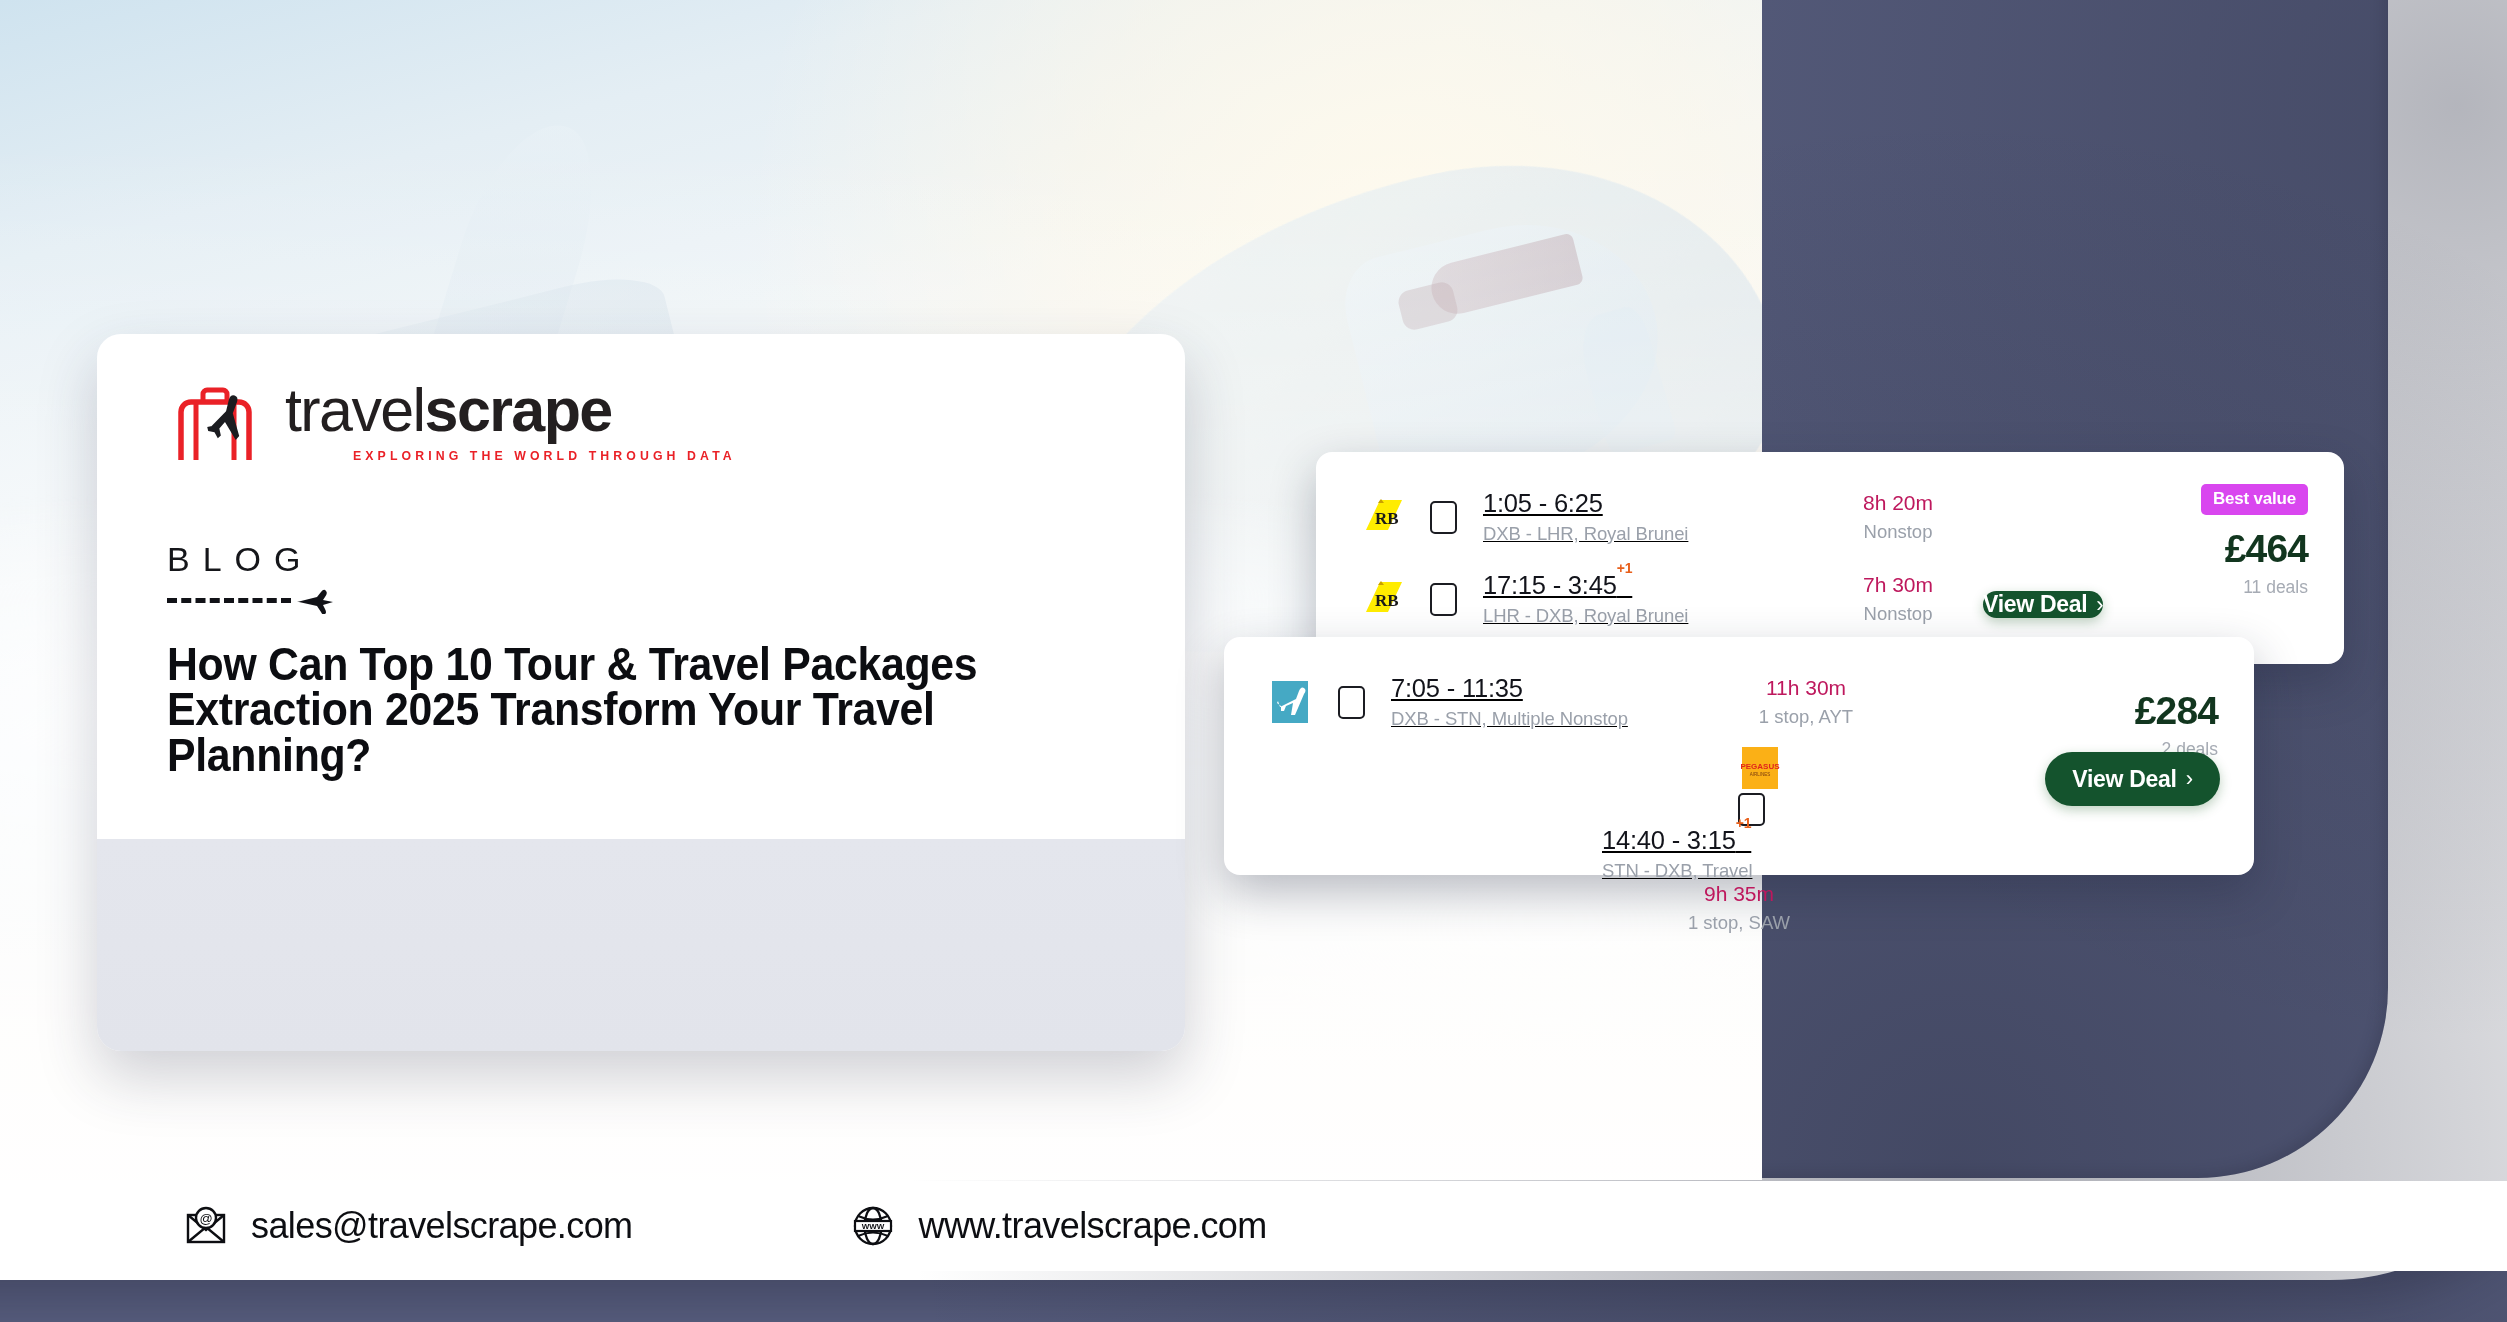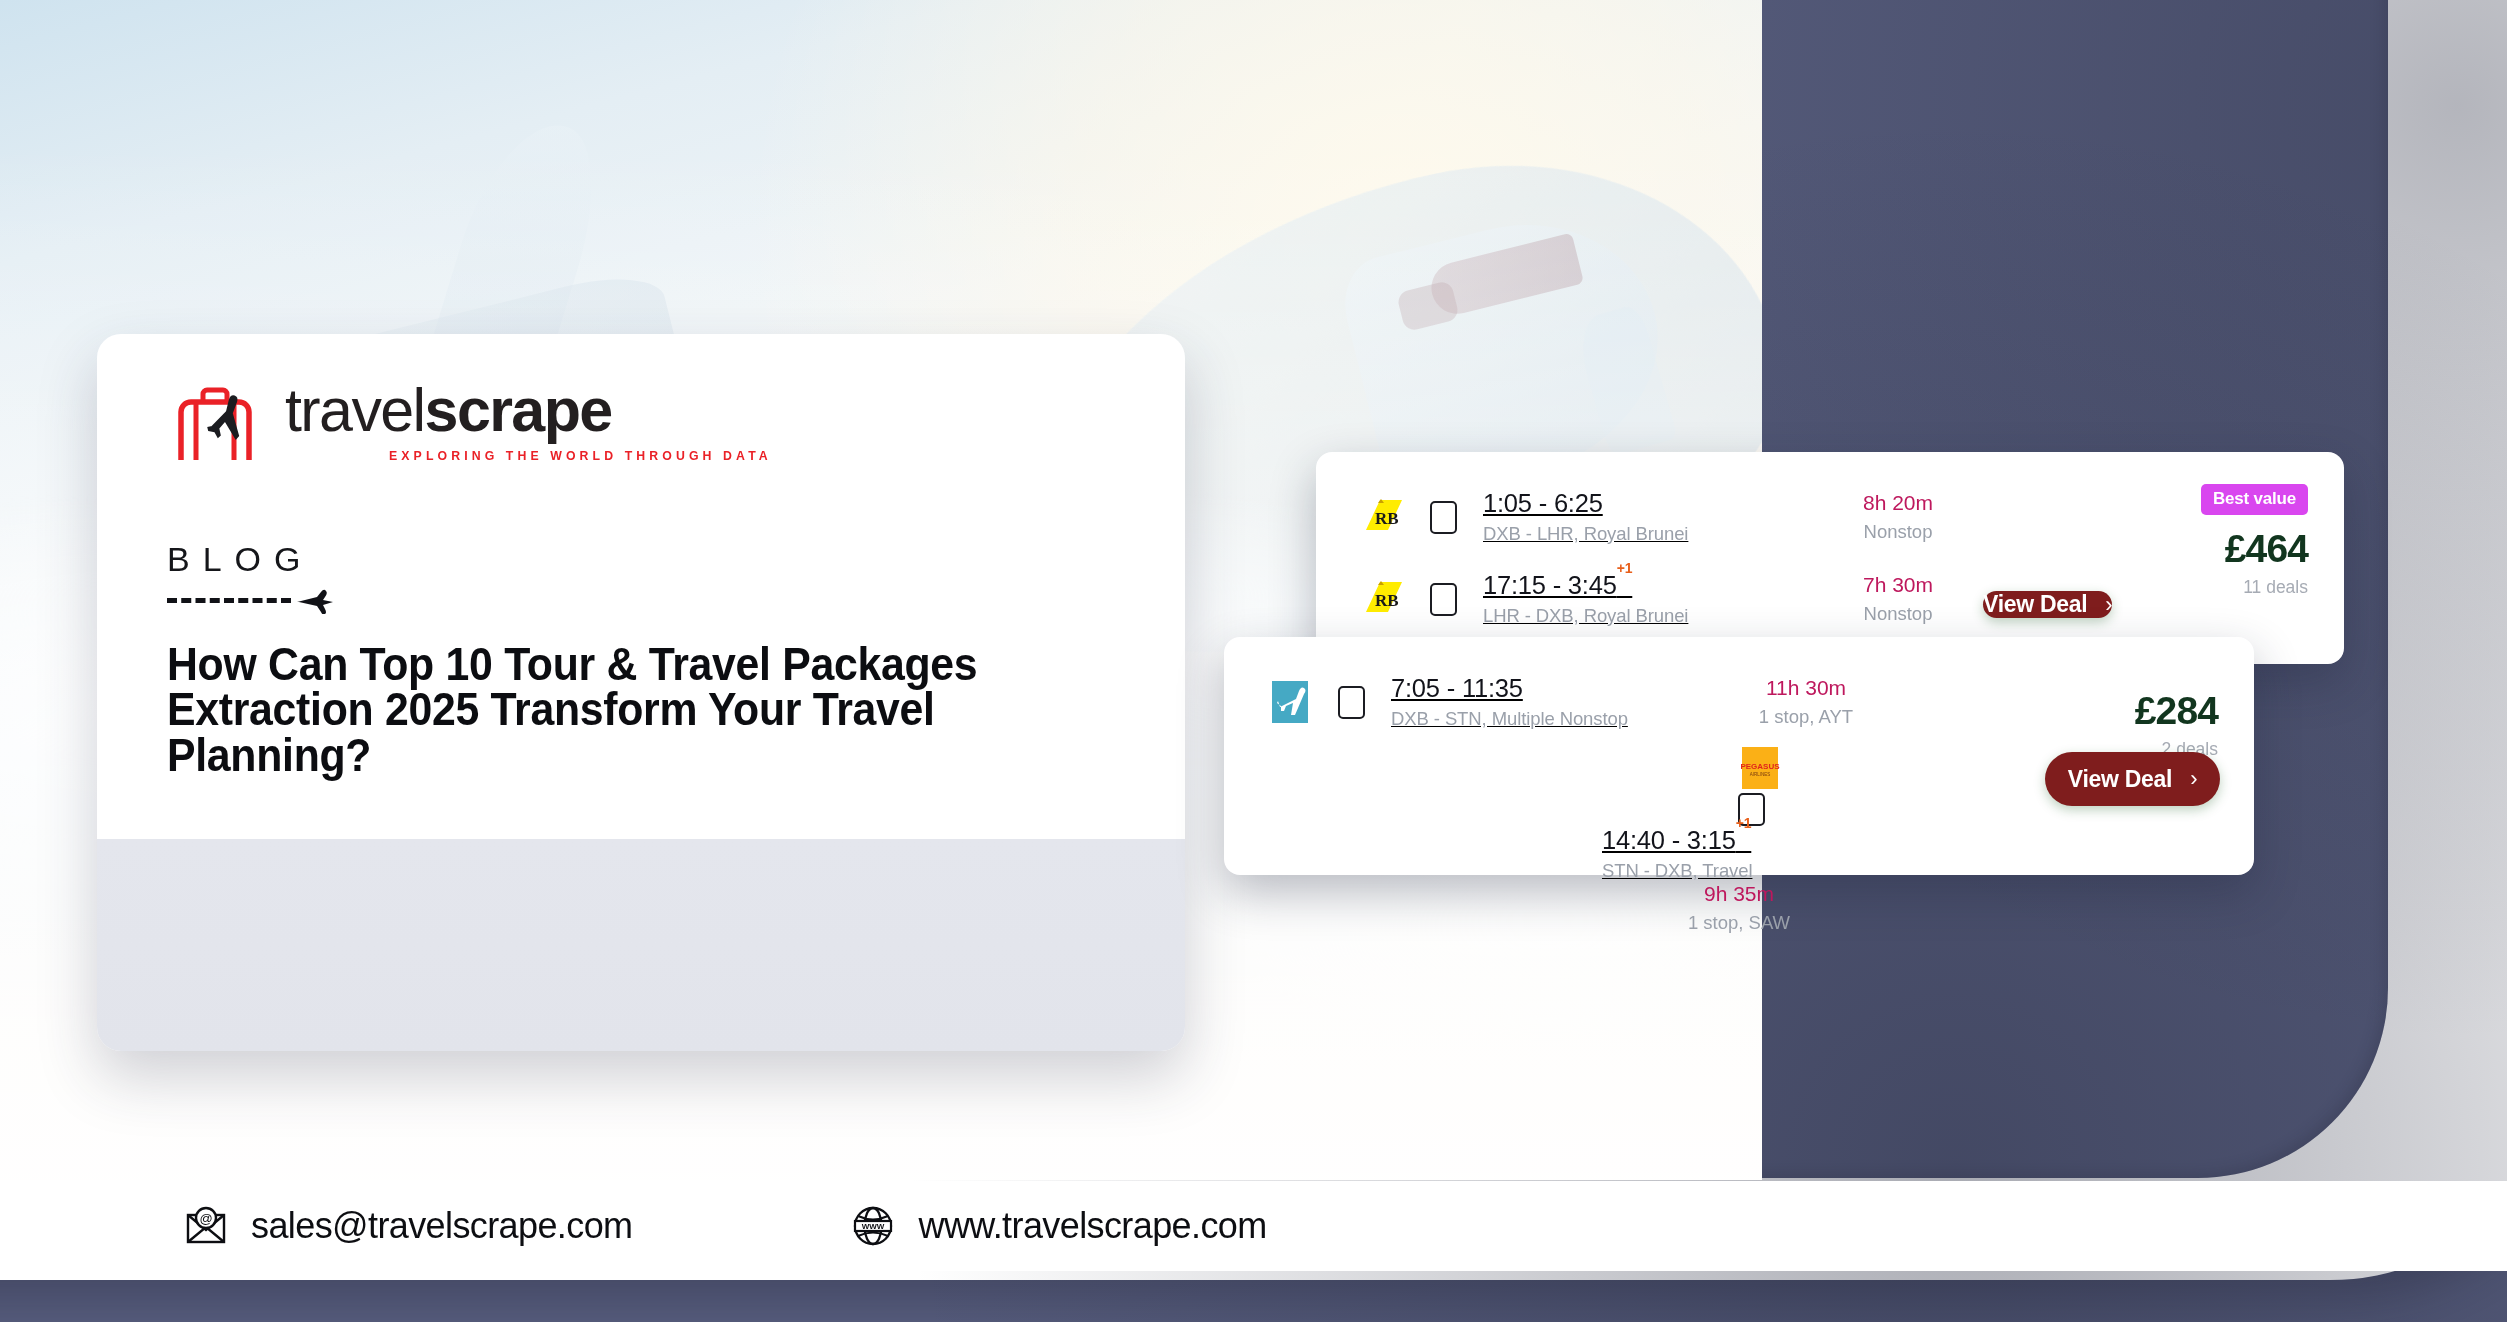--- a/index.html
+++ b/index.html
@@ -148,21 +148,21 @@
   
   .logo-row { display:flex; align-items:flex-start; gap:22px; }
   .logo-mark { width:96px; height:80px; flex:none; position:relative; }
   .logo-text-wrap { display:flex; flex-direction:column; }
   .logo-word {
     font-size:61px; letter-spacing:-1.6px; color:#231f20; font-weight:400;
     line-height:.95; white-space:nowrap;
   }
   .logo-word .bold { font-weight:700; }
   .logo-tag {
-    margin-top:9px; margin-left:104px;
+    margin-top:9px; margin-left:68px;
     font-size:12.3px; letter-spacing:4.1px; color:#ea2127; font-weight:600;
     white-space:nowrap;
   }
 
   
   .blog-label {
     margin-top:77px;
     font-size:34px; letter-spacing:13px; color:#15161a; font-weight:400;
   }
   .dash-row {
@@ -215,22 +215,22 @@
   .card-front .price-block{ top:40px; }
   .badge {
     display:inline-block; background:#d946ef; color:#fff;
     font-size:17px; font-weight:700; padding:5px 12px 6px; border-radius:5px;
     letter-spacing:-.2px;
   }
   .price { font-size:39px; font-weight:700; color:#12361f; margin-top:12px; letter-spacing:-.9px; }
   .deals { font-size:17.5px; color:#a6abb4; margin-top:6px; }
 
   .view-deal {
-    position:absolute; background:#7f1d1d; color:#fff;
-    border-radius:30px; display:flex; align-items:center; justify-content:center; gap:18px;
+    position:absolute; background:#14532d; color:#fff;
+    border-radius:30px; display:flex; align-items:center; justify-content:center; gap:9px;
     font-size:23px; font-weight:700; letter-spacing:-.3px;
     box-shadow:0 4px 12px rgba(20,90,30,.28);
     cursor:pointer;
   }
   .card-front .view-deal { right:36px;  top:752px; width:175px; height:54px; }
   .view-deal .chev { font-size:22px; font-weight:400; }
 
   
   .footer-bar {
     position:absolute; left:0; top:1181px; width:2507px; height:90px;

